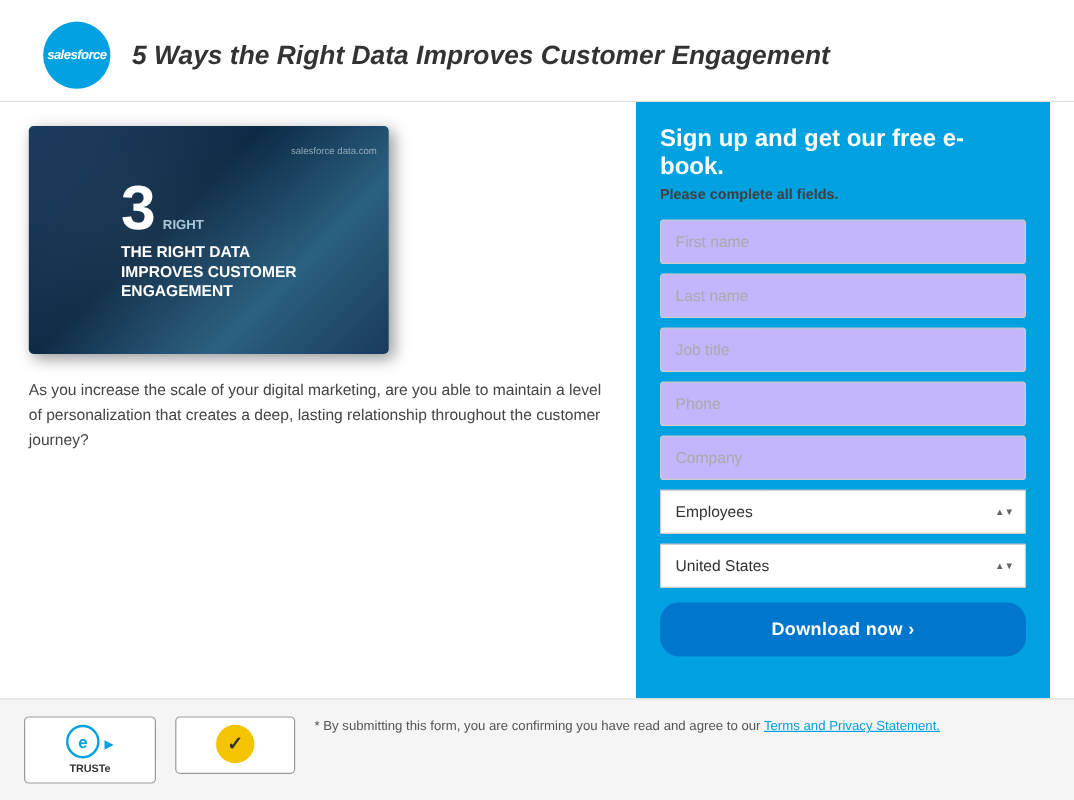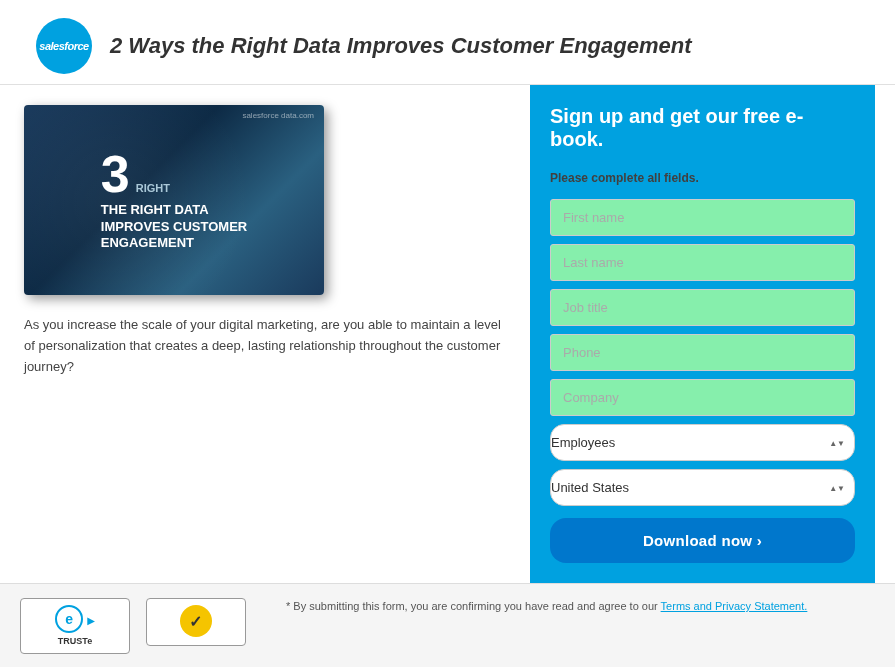--- a/index.html
+++ b/index.html
@@ -99,21 +99,21 @@
     }
     .book-subtitle {
       font-size: 13px;
       font-weight: bold;
       color: #fff;
       line-height: 1.3;
       text-transform: uppercase;
     }
     .book-brand {
       position: absolute;
-      top: 6px;
+      top: 16px;
       right: 10px;
       font-size: 8px;
       color: rgba(255,255,255,0.5);
     }
     .description {
       font-size: 13px;
       color: #444;
       line-height: 1.6;
       margin-bottom: 16px;
     }
@@ -121,51 +121,51 @@
     .right-panel {
       width: 345px;
       background: #00A1E0;
       padding: 20px 20px 20px 20px;
       flex-shrink: 0;
     }
     .form-title {
       font-size: 20px;
       font-weight: bold;
       color: #fff;
-      margin-bottom: 20px;
+      margin-bottom: 4px;
     }
     .form-subtitle {
       font-size: 12px;
       color: #404040;
       margin-bottom: 14px;
       font-weight: 600;
     }
     .form-fields {
       display: flex;
       flex-direction: column;
       gap: 8px;
     }
     .form-input {
       width: 100%;
       padding: 10px 12px;
       border: 1px solid #ccc;
       border-radius: 3px;
       font-size: 13px;
       color: #666;
-      background: #86efac;
+      background: #c4b5fd;
       outline: none;
     }
     .form-input::placeholder {
       color: #aaa;
     }
     .form-select {
       width: 100%;
-      padding: 10px 0;
+      padding: 10px 12px;
       border: 1px solid #ccc;
-      border-radius: 14px;
+      border-radius: 1px;
       font-size: 13px;
       color: #333;
       background: #fff;
       outline: none;
       appearance: none;
       -webkit-appearance: none;
       cursor: pointer;
     }
     .select-wrapper {
       position: relative;
@@ -259,37 +259,36 @@
       font-size: 16px;
       color: #333;
       font-weight: bold;
       margin-bottom: 2px;
     }
     .trust-text {
       font-size: 11px;
       color: #555;
       line-height: 1.5;
       flex: 1;
-      margin-left: 24px;
     }
     .trust-link {
       color: #00A1E0;
       text-decoration: underline;
     }
   </style>
 </head>
 <body>
 
 <div class="page-wrapper">
 
   <div class="header">
     <div class="salesforce-logo">
       <span>salesforce</span>
     </div>
-    <div class="header-title">2 Ways the Right Data Improves Customer Engagement</div>
+    <div class="header-title">5 Ways the Right Data Improves Customer Engagement</div>
   </div>
 
   <div class="main-content">
 
     <div class="left-panel">
       <div class="book-image">
         <div class="book-image-overlay"></div>
         <div class="book-text">
           <div style="display:flex;align-items:baseline;gap:6px;">
             <span class="book-number">3</span>

